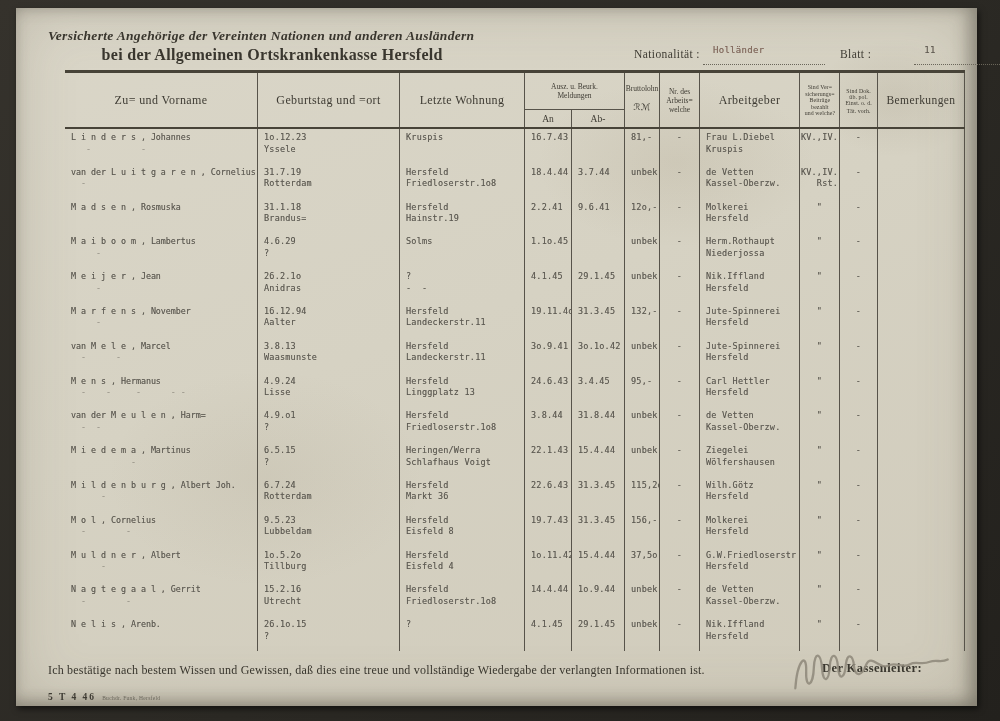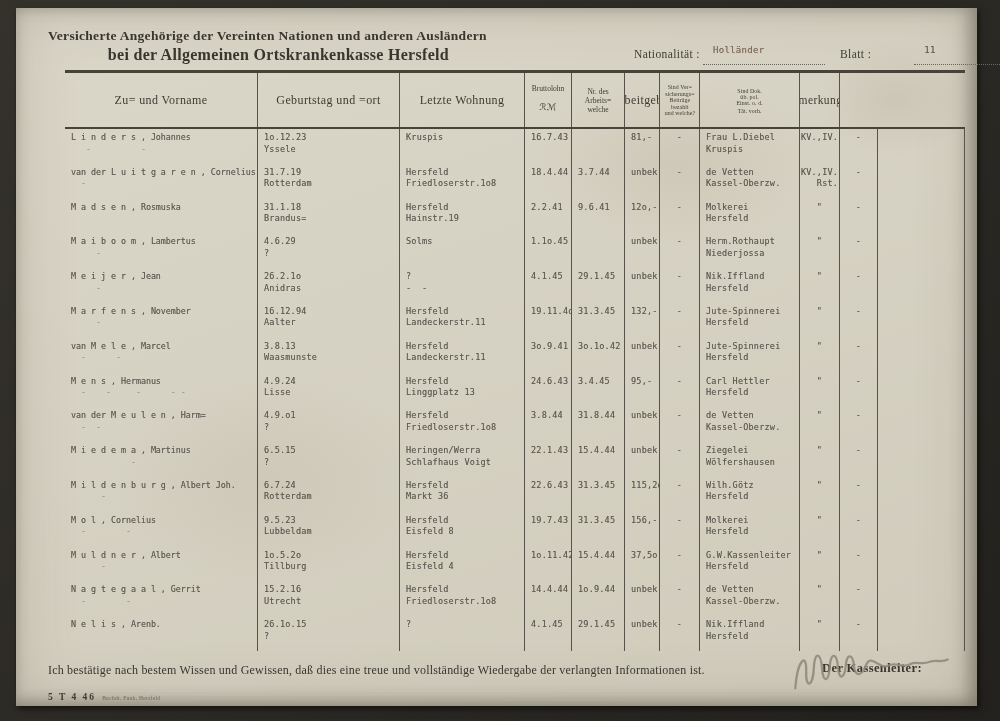--- a/index.html
+++ b/index.html
@@ -6,21 +6,21 @@
   .canvas{position:relative;width:1000px;height:721px;background:linear-gradient(135deg,#35322c 0%,#2b2924 55%,#23211d 100%);overflow:hidden;font-family:"Liberation Serif",serif;}
   .paper{position:absolute;left:16px;top:8px;width:961px;height:698px;
     background:linear-gradient(160deg,#dad6c8 0%,#d6d2c3 45%,#d0cbbb 100%);
     box-shadow:inset -10px 0 16px rgba(60,55,45,.30), inset 0 -6px 14px rgba(60,55,45,.22), inset 0 0 60px rgba(100,92,74,.22), 2px 3px 6px rgba(0,0,0,.55);}
   .stain{position:absolute;border-radius:50%;pointer-events:none;}
   .s1{left:520px;top:70px;width:280px;height:170px;background:radial-gradient(ellipse,rgba(140,125,95,.12),rgba(140,125,95,0) 70%);}
   .s2{left:90px;top:360px;width:320px;height:220px;background:radial-gradient(ellipse,rgba(130,118,92,.09),rgba(130,118,92,0) 70%);}
   .s3{left:800px;top:30px;width:160px;height:120px;background:radial-gradient(ellipse,rgba(120,108,84,.12),rgba(120,108,84,0) 70%);}
 
   .title{position:absolute;left:32px;top:20px;color:#39362e;}
-  .title .l1{font-size:13.5px;font-weight:bold;letter-spacing:.3px;display:block;}
+  .title .l1{font-size:13.5px;font-weight:bold;letter-spacing:.3px;display:block;font-style:italic;}
   .title .l2{font-size:16px;font-weight:bold;letter-spacing:.3px;display:block;margin-left:22px;margin-top:2px;text-align:center;}
 
   .fieldgroup{position:absolute;display:flex;align-items:flex-start;color:#3e3b33;}
   .natg{left:618px;top:40px;}
   .blattg{left:824px;top:40px;gap:40px;}
   .flabel{font-size:11.5px;letter-spacing:.4px;white-space:nowrap;padding-bottom:1px;}
   .dotline{position:relative;border-bottom:1.6px dotted #6a665a;height:16px;}
   .natdots{width:122px;margin-left:3px;}
   .blattdots{width:88px;margin-left:3px;text-decoration:underline;}
   .typed-inline{position:absolute;bottom:9px;left:10px;font:9px "DejaVu Sans Mono",monospace;letter-spacing:.3px;color:#7d6458;text-shadow:0 0 .5px rgba(125,100,88,.5);white-space:pre;}
@@ -95,20 +95,30 @@
       <div class="gridcols thead">
         <div class="hc">
             <span class="h-main">Zu= und Vorname</span>
           </div>
         <div class="hc">
             <span class="h-main">Geburtstag und =ort</span>
           </div>
         <div class="hc">
             <span class="h-main">Letzte Wohnung</span>
           </div>
+        <div class="hc hc-group" style="grid-column:span 2">
+          <div class="grp-top">
+            <span class="h-sm">Ausz. u. Beurk.</span>
+            <span class="h-sm">Meldungen</span>
+          </div>
+          <div class="grp-bottom">
+            <span class="grp-an">An</span>
+            <span class="grp-ab">Ab-</span>
+          </div>
+        </div>
         <div class="hc hc-wage">
           <span class="h-sm">Bruttolohn</span>
           <span class="rm">ℛℳ</span>
         </div>
         <div class="hc">
           <span class="h-sm">Nr. des</span>
           <span class="h-sm">Arbeits=</span>
           <span class="h-sm">welche</span>
         </div>
         <div class="hc">
@@ -650,21 +660,21 @@
     <div class="cell">
               <span class="t">15.4.44</span>
             </div>
     <div class="cell">
               <span class="t">37,5o</span>
             </div>
     <div class="cell c-center">
               <span class="t">-</span>
             </div>
     <div class="cell">
-              <span class="t">G.W.Kassenleiter</span>
+              <span class="t">G.W.Friedloserstr</span>
               <span class="t">Hersfeld</span>
             </div>
     <div class="cell c-center">
               <span class="t">"</span>
               <span class="t ins2"></span>
             </div>
     <div class="cell c-center">
               <span class="t">-</span>
             </div>
     <div class="cell">

